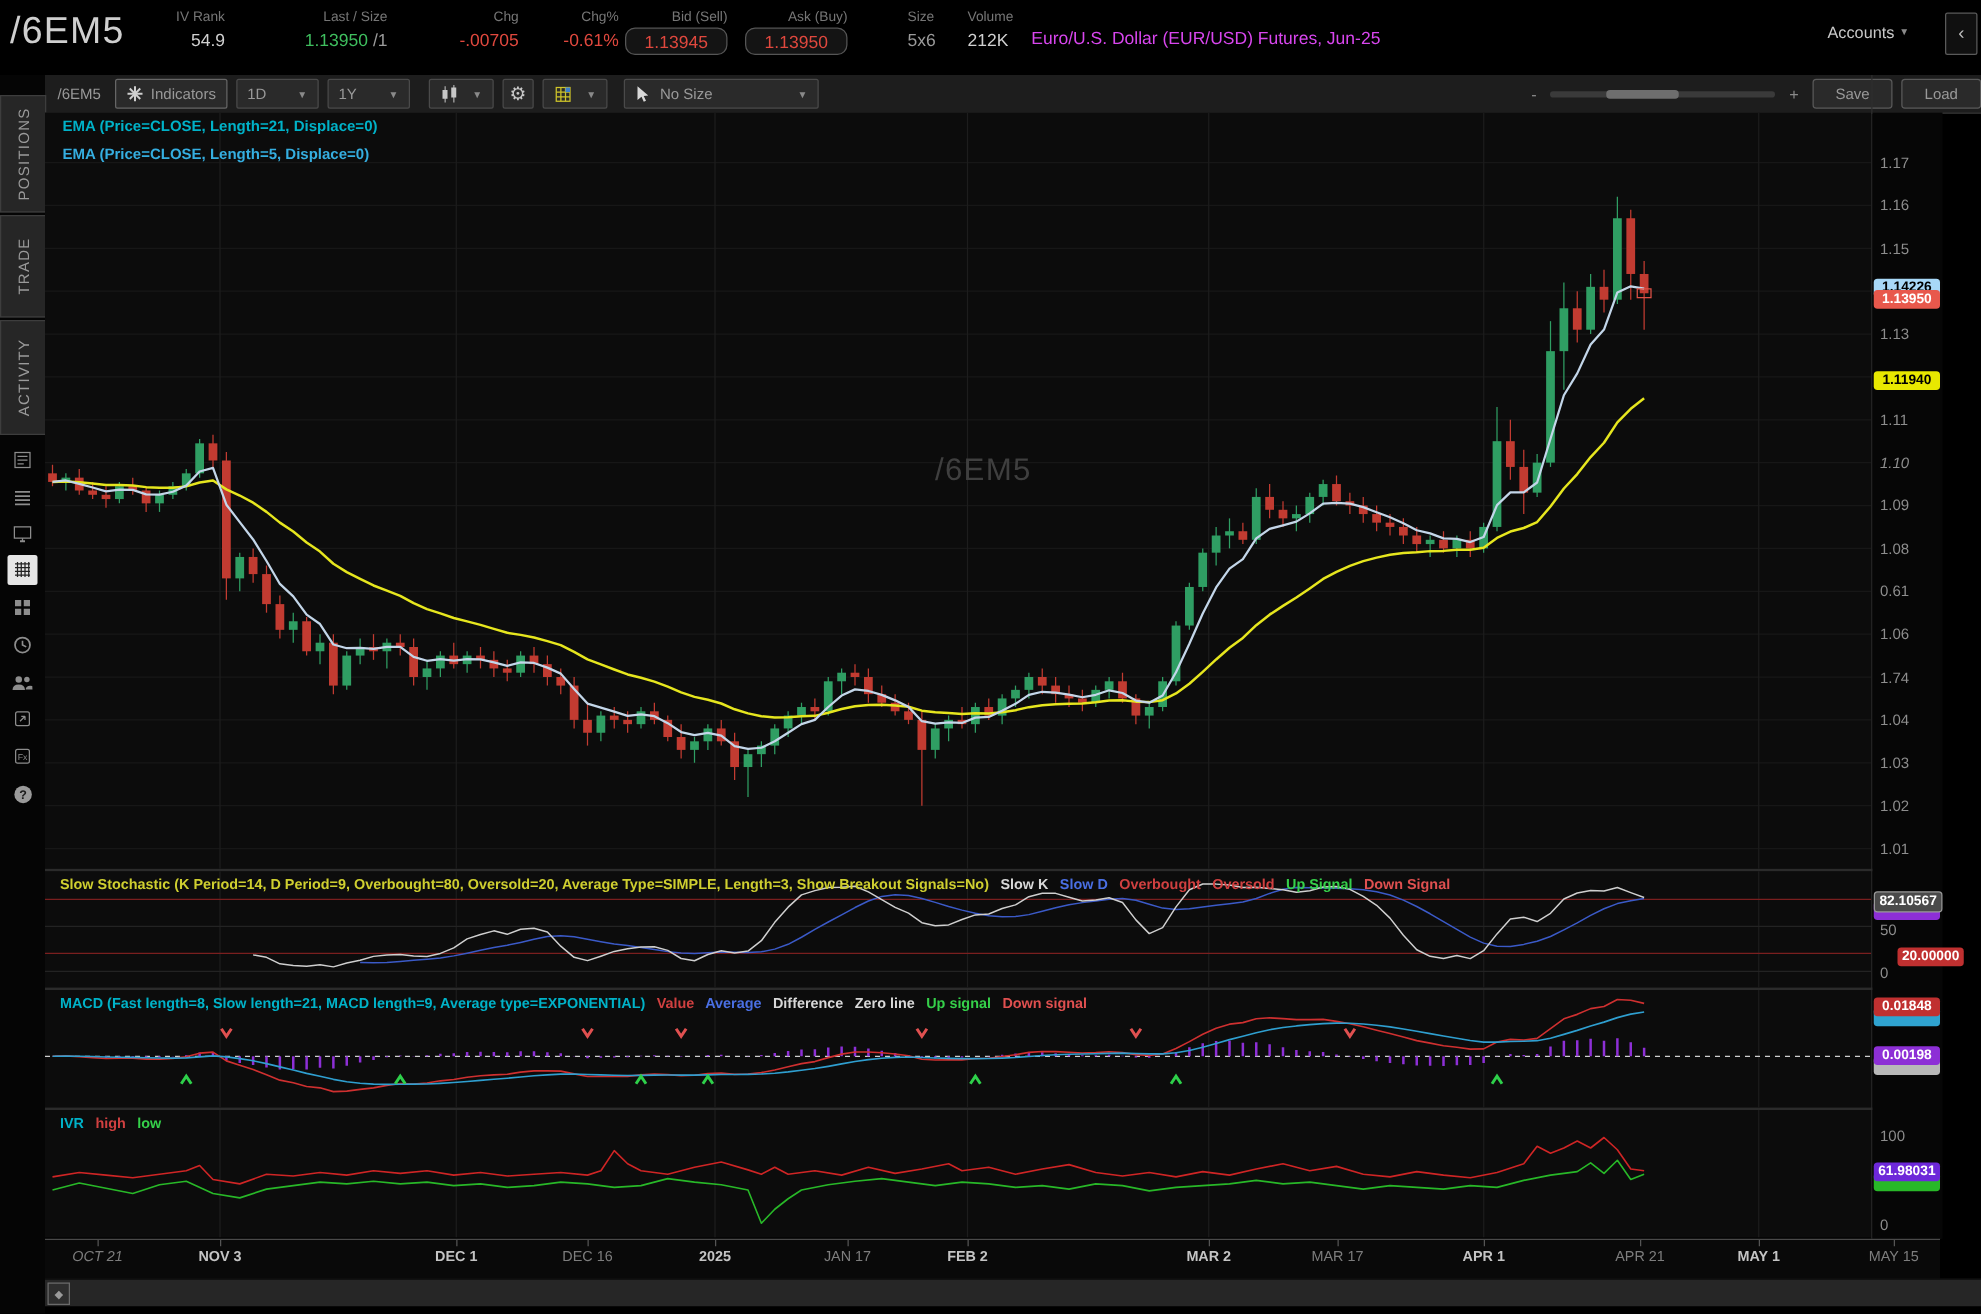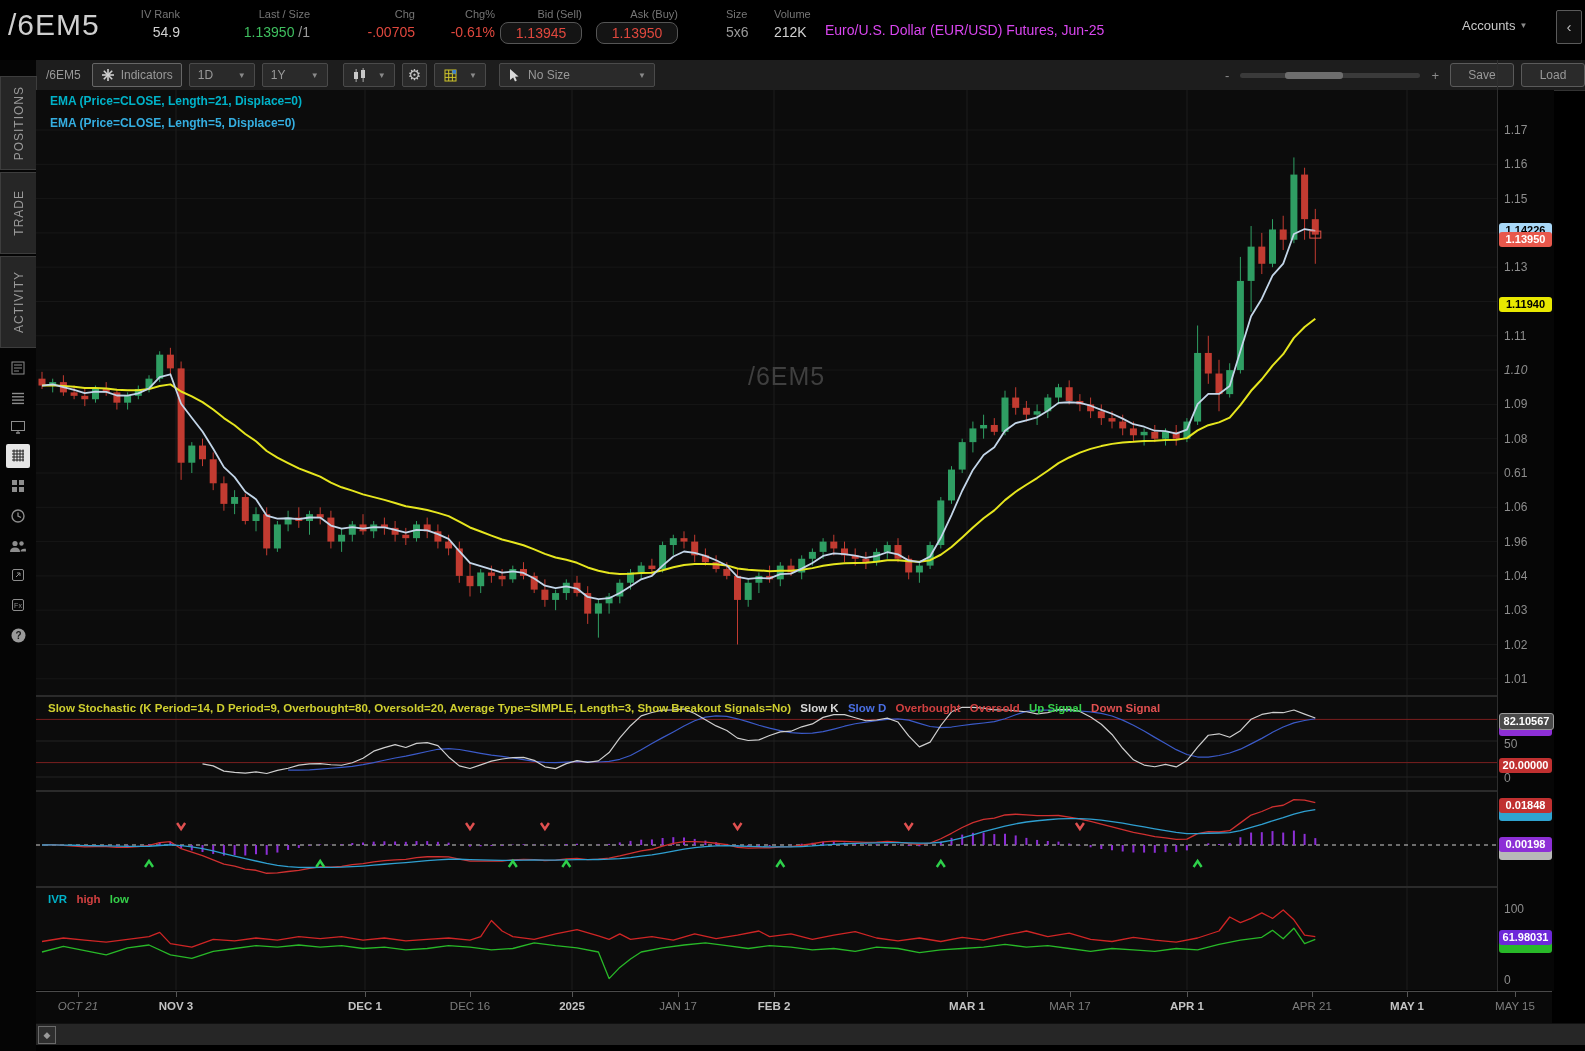--- a/index.html
+++ b/index.html
@@ -728,20 +728,29 @@
         <path d="M472.79999999999995,75 L476.79999999999995,69 L480.79999999999995,75" stroke="#2ed04a" stroke-width="2.4" fill="none"></path>
         <path d="M504.9,31 L508.9,37 L512.9,31" stroke="#e05050" stroke-width="2.4" fill="none"></path>
         <path d="M526.3,75 L530.3,69 L534.3,75" stroke="#2ed04a" stroke-width="2.4" fill="none"></path>
         <path d="M697.5,31 L701.5,37 L705.5,31" stroke="#e05050" stroke-width="2.4" fill="none"></path>
         <path d="M740.3,75 L744.3,69 L748.3,75" stroke="#2ed04a" stroke-width="2.4" fill="none"></path>
         <path d="M868.6999999999999,31 L872.6999999999999,37 L876.6999999999999,31" stroke="#e05050" stroke-width="2.4" fill="none"></path>
         <path d="M900.8,75 L904.8,69 L908.8,75" stroke="#2ed04a" stroke-width="2.4" fill="none"></path>
         <path d="M1039.8999999999999,31 L1043.8999999999999,37 L1047.8999999999999,31" stroke="#e05050" stroke-width="2.4" fill="none"></path>
         <path d="M1157.6,75 L1161.6,69 L1165.6,75" stroke="#2ed04a" stroke-width="2.4" fill="none"></path>
       </svg>
+    <div class="plabel">
+      <span class="lcyan">MACD (Fast length=8, Slow length=21, MACD length=9, Average type=EXPONENTIAL)</span>
+      <span class="lred">Value</span>
+      <span class="lblue">Average</span>
+      <span class="lwhite">Difference</span>
+      <span class="lwhite">Zero line</span>
+      <span class="lgreen">Up signal</span>
+      <span class="lred2">Down signal</span>
+    </div>
   </div>
 
   <div id="ivr">
     <svg id="ivrSvg" width="1461" height="102">
         <line x1="140" y1="0" x2="140" y2="102" stroke="#1d1d1d"></line>
         <line x1="329" y1="0" x2="329" y2="102" stroke="#1d1d1d"></line>
         <line x1="536" y1="0" x2="536" y2="102" stroke="#1d1d1d"></line>
         <line x1="738" y1="0" x2="738" y2="102" stroke="#1d1d1d"></line>
         <line x1="931" y1="0" x2="931" y2="102" stroke="#1d1d1d"></line>
         <line x1="1151" y1="0" x2="1151" y2="102" stroke="#1d1d1d"></line>
@@ -759,21 +768,21 @@
   <div class="sep" style="top:695px"></div>
   <div class="sep" style="top:790px"></div>
   <div class="sep" style="top:886px"></div>
   <div id="vsep1"></div>
   <div id="vsep2"></div>
   <div id="axis">
       <div class="tick" style="top: 581.8px;">1.01</div>
       <div class="tick" style="top: 547.5px;">1.02</div>
       <div class="tick" style="top: 513.2px;">1.03</div>
       <div class="tick" style="top: 478.9px;">1.04</div>
-      <div class="tick" style="top: 444.6px;">1.96</div>
+      <div class="tick" style="top: 444.6px;">1.74</div>
       <div class="tick" style="top: 410.3px;">1.06</div>
       <div class="tick" style="top: 376px;">0.61</div>
       <div class="tick" style="top: 341.7px;">1.08</div>
       <div class="tick" style="top: 307.4px;">1.09</div>
       <div class="tick" style="top: 273.1px; font-style: italic;">1.10</div>
       <div class="tick" style="top: 238.8px;">1.11</div>
       <div class="tick" style="top: 204.5px;">1.12</div>
       <div class="tick" style="top: 170.2px;">1.13</div>
       <div class="tick" style="top: 135.9px;">1.14</div>
       <div class="tick" style="top: 101.6px;">1.15</div>
@@ -781,21 +790,21 @@
       <div class="tick" style="top: 33px;">1.17</div>
       <div class="tick" style="top: 647px;">50</div>
       <div class="tick" style="top: 681px;">0</div>
       <div class="tick" style="top: 812px;">100</div>
       <div class="tick" style="top: 883px;">0</div>
       <div class="bubble" style="top: 133px; background: rgb(168, 216, 248); color: rgb(0, 0, 0);">1.14226</div>
       <div class="bubble" style="top: 142px; background: rgb(232, 88, 76); color: rgb(255, 255, 255);">1.13950</div>
       <div class="bubble" style="top: 207px; background: rgb(232, 232, 0); color: rgb(0, 0, 0);">1.11940</div>
       <div class="bubble" style="top: 631px; background: rgb(141, 47, 214); color: rgb(255, 255, 255);"></div>
       <div class="bubble" style="top: 623px; background: rgb(74, 74, 74); color: rgb(255, 255, 255); border: 1px solid rgb(153, 153, 153);">82.10567</div>
-      <div class="bubble" style="top: 668px; background: rgb(192, 48, 48); color: rgb(255, 255, 255);">20.00000</div>
+      <div class="bubble" style="top: 668px; background: rgb(192, 48, 48); color: rgb(255, 255, 255); margin-left: 19px;">20.00000</div>
       <div class="bubble" style="top: 716px; background: rgb(47, 163, 208); color: rgb(255, 255, 255);"></div>
       <div class="bubble" style="top: 708px; background: rgb(192, 48, 48); color: rgb(255, 255, 255);">0.01848</div>
       <div class="bubble" style="top: 755px; background: rgb(184, 184, 184); color: rgb(0, 0, 0);"></div>
       <div class="bubble" style="top: 747px; background: rgb(141, 47, 214); color: rgb(255, 255, 255);">0.00198</div>
       <div class="bubble" style="top: 848px; background: rgb(40, 184, 40); color: rgb(255, 255, 255);"></div>
       <div class="bubble" style="top: 840px; background: #6d28d9; color: rgb(255, 255, 255);">61.98031</div>
     </div>
   <div id="taxis">
       <div class="tmark" style="left: 42px;"></div>
       <div class="tlab" style="left: 7px; font-style: italic;">OCT 21</div>
@@ -805,21 +814,21 @@
       <div class="tlab b" style="left: 294px;">DEC 1</div>
       <div class="tmark" style="left: 434px;"></div>
       <div class="tlab" style="left: 399px;">DEC 16</div>
       <div class="tmark" style="left: 536px;"></div>
       <div class="tlab b" style="left: 501px;">2025</div>
       <div class="tmark" style="left: 642px;"></div>
       <div class="tlab" style="left: 607px;">JAN 17</div>
       <div class="tmark" style="left: 738px;"></div>
       <div class="tlab b" style="left: 703px;">FEB 2</div>
       <div class="tmark" style="left: 931px;"></div>
-      <div class="tlab b" style="left: 896px;">MAR 1</div>
+      <div class="tlab b" style="left: 896px;">MAR 2</div>
       <div class="tmark" style="left: 1034px;"></div>
       <div class="tlab" style="left: 999px;">MAR 17</div>
       <div class="tmark" style="left: 1151px;"></div>
       <div class="tlab b" style="left: 1116px;">APR 1</div>
       <div class="tmark" style="left: 1276px;"></div>
       <div class="tlab" style="left: 1241px;">APR 21</div>
       <div class="tmark" style="left: 1371px;"></div>
       <div class="tlab b" style="left: 1336px;">MAY 1</div>
       <div class="tmark" style="left: 1479px;"></div>
       <div class="tlab" style="left: 1444px;">MAY 15</div>

